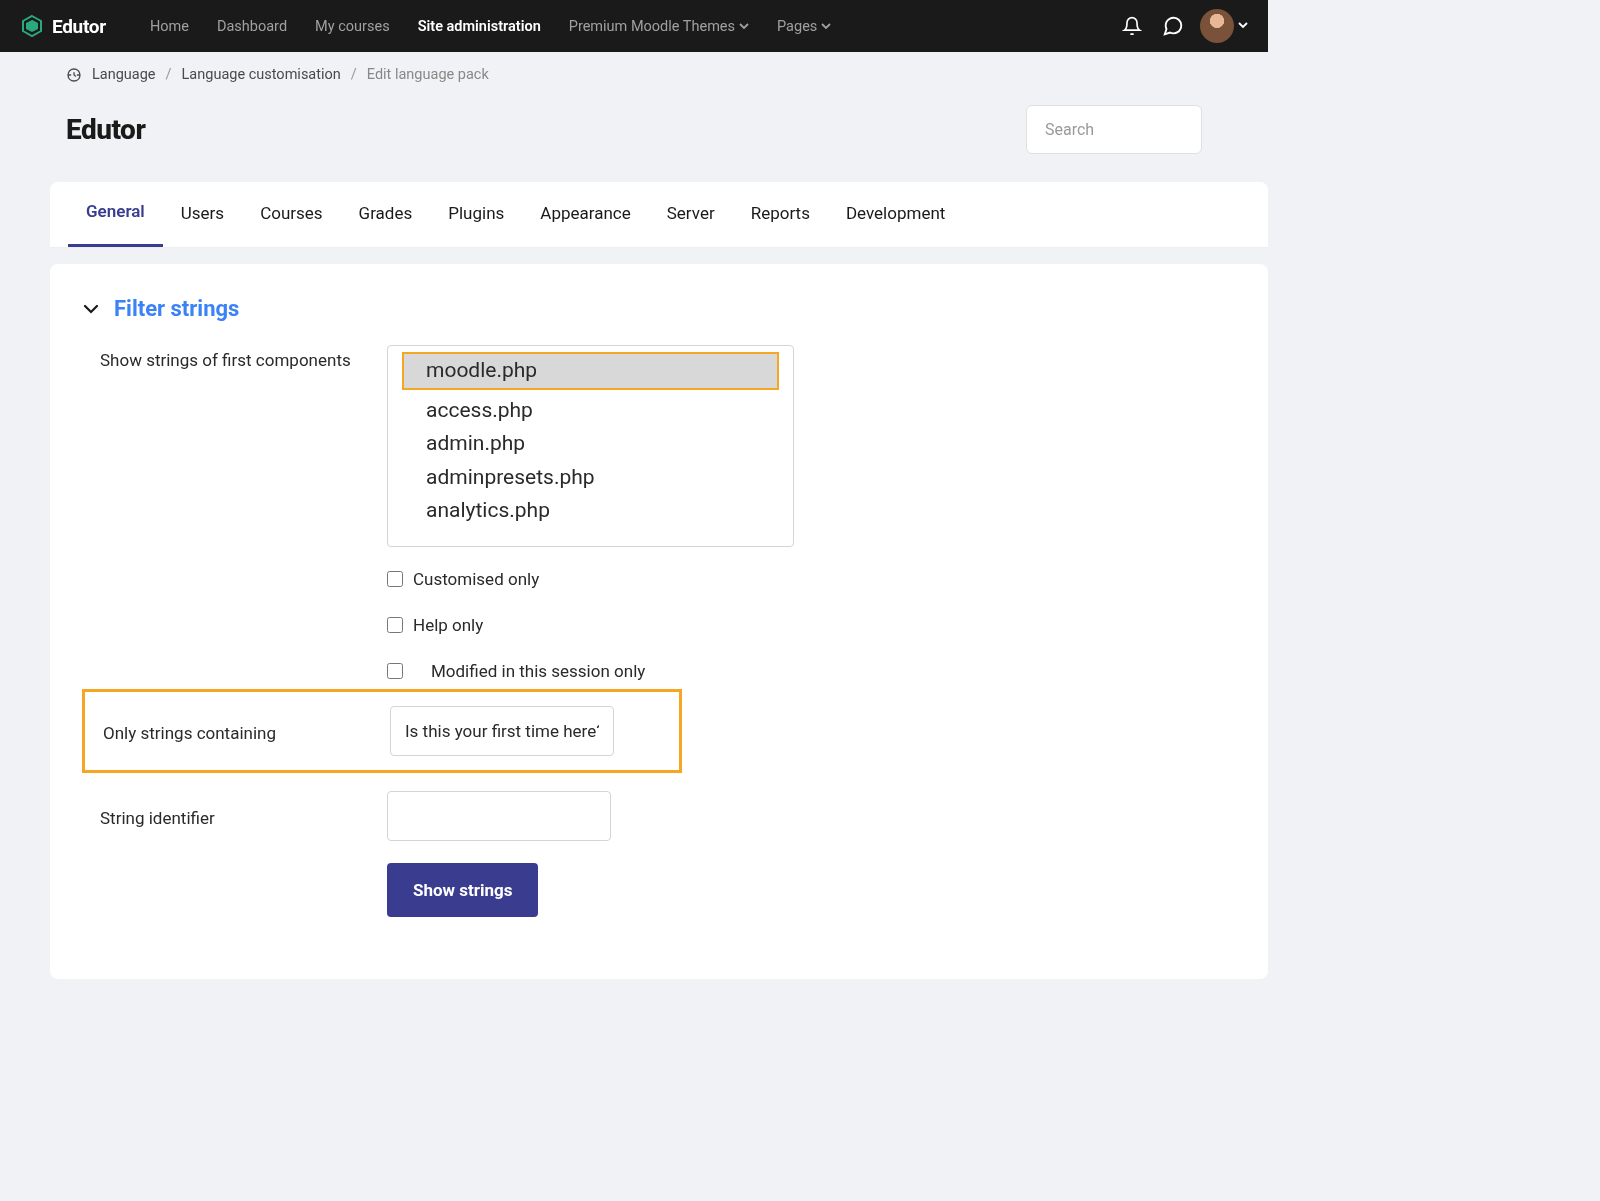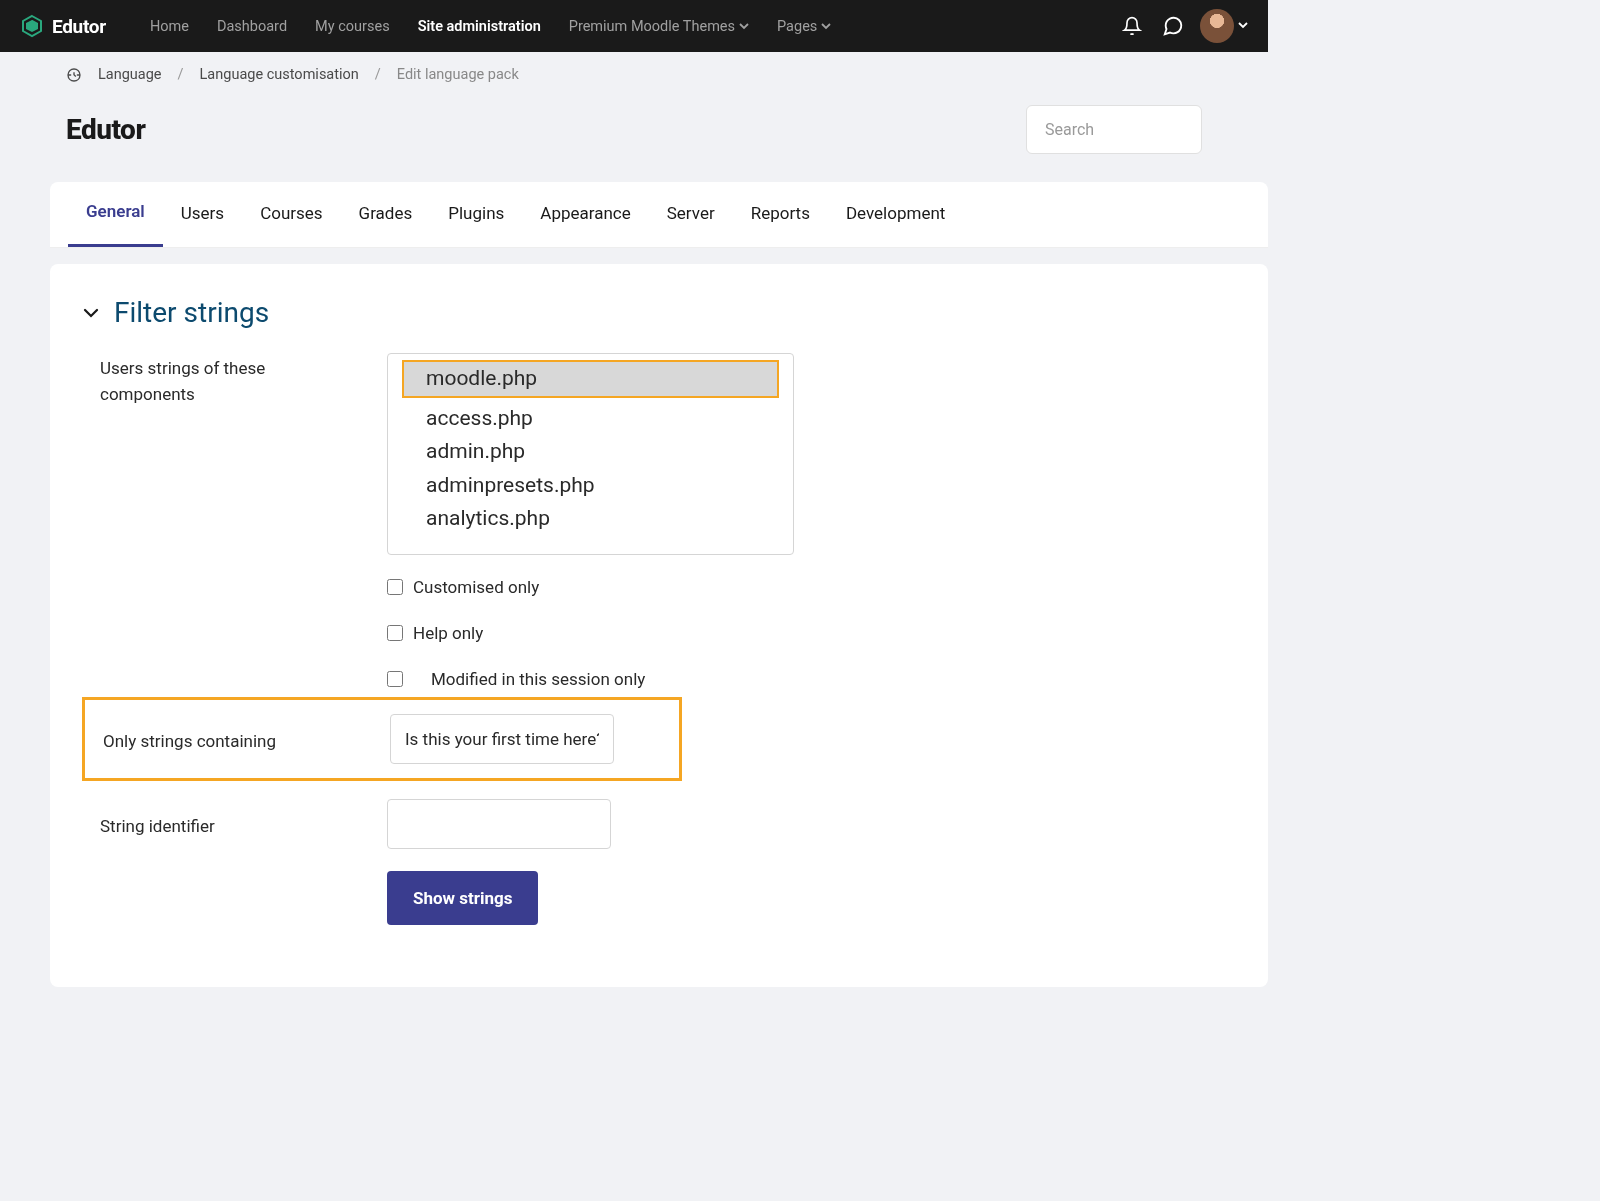--- a/index.html
+++ b/index.html
@@ -9,40 +9,40 @@
 .logo-wrap { display: flex; align-items: center; gap: 8px; margin-right: 30px; }
 .logo-icon { width: 24px; height: 24px; }
 .logo-text { color: #fff; font-size: 19px; font-weight: 700; letter-spacing: -0.3px; }
 .nav-item { color: #a0a0a0; font-size: 14.5px; padding: 0 14px; white-space: nowrap; cursor: pointer; display: flex; align-items: center; gap: 4px; text-align: right; }
 .nav-item.active { color: #fff; font-weight: 600; }
 .nav-spacer { flex: 1; }
 .nav-icon { color: #fff; padding: 0 10px; cursor: pointer; display: flex; align-items: center; }
 .avatar { width: 34px; height: 34px; border-radius: 50%; background: linear-gradient(135deg, #c97a5a, #8b5a3c); margin-left: 6px; cursor: pointer; background-image: radial-gradient(circle at 50% 35%, #e8b896 25%, transparent 26%); background-color: #7a5139; }
 .user-caret { color: #fff; margin-left: 4px; cursor: pointer; font-size: 11px; }
 
-.breadcrumb { display: flex; align-items: center; gap: 16px; padding: 14px 66px; color: #4a4a4a; font-size: 14.5px; }
+.breadcrumb { display: flex; align-items: center; gap: 10px; padding: 14px 66px; color: #4a4a4a; font-size: 14.5px; }
 .breadcrumb .sep { color: #999; }
 .breadcrumb-link { color: #4a4a4a; cursor: pointer; }
 .breadcrumb-current { color: #888; }
 .dash-icon { width: 16px; height: 16px; }
 
 .page-head { display: flex; align-items: center; padding: 8px 66px 28px; }
 .page-title { font-size: 28px; font-weight: 800; color: #1a1a1a; letter-spacing: -0.5px; }
 .page-head-spacer { flex: 1; }
 .search-box { background: #fff; border: 1px solid #e0e0e0; border-radius: 6px; padding: 14px 18px; width: 176px; }
 .search-input { border: none; outline: none; font-size: 16px; color: #333; width: 100%; }
 .search-input::placeholder { color: #9a9a9a; }
 
 .tabs { background: #fff; margin: 0 0 0 50px; border-radius: 8px 8px 0 0; display: flex; padding: 0 18px; gap: 0; border-bottom: 1px solid #eee; }
 .tab { padding: 21px 18px; font-size: 17px; color: #1a1a1a; cursor: pointer; border-bottom: 3px solid transparent; }
 .tab.active { color: #3a3d8f; border-bottom-color: #3a3d8f; font-weight: 600; padding-top: 19px; }
 
 .content { background: #fff; margin: 16px 0 0 50px; border-radius: 8px; padding: 32px 32px 40px; }
 .section-header { display: flex; align-items: center; gap: 14px; margin-bottom: 24px; cursor: pointer; }
-.section-title { font-size: 28px; font-weight: 400; color: #0c4a6e; }
+.section-title { font-size: 22px; font-weight: 700; color: #3b82f6; }
 .chevron { width: 18px; height: 18px; }
 
 .form-row { display: flex; align-items: flex-start; margin-bottom: 22px; }
 .form-label { width: 305px; padding-left: 18px; padding-right: 24px; font-size: 17px; color: #2a2a2a; padding-top: 2px; line-height: 1.55; }
 .form-control-col { flex: 1; }
 
 .multiselect { border: 1px solid #d5d5d5; border-radius: 4px; width: 407px; height: 202px; overflow-y: auto; position: relative; background: #fff; padding: 4px 0; }
 .multiselect::-webkit-scrollbar { width: 14px; }
 .multiselect::-webkit-scrollbar-track { background: #f0f0f0; }
 .multiselect::-webkit-scrollbar-thumb { background: #c5c5c5; border-radius: 4px; }
@@ -145,21 +145,21 @@
 
 <div class="content">
   <div class="section-header">
     <svg class="chevron" viewBox="0 0 24 24">
         <path d="M4 8 L12 16 L20 8" stroke="#1a1a1a" stroke-width="3" fill="none" stroke-linecap="round"></path>
       </svg>
     <span class="section-title">Filter strings</span>
   </div>
 
   <div class="form-row">
-    <div class="form-label">Users strings of these components</div>
+    <div class="form-label">Show strings of first components</div>
     <div class="form-control-col">
       <div class="multiselect">
         <div class="ms-highlight-wrap">
           <div class="ms-option selected">moodle.php</div>
         </div>
         <div class="ms-option">access.php</div>
         <div class="ms-option">admin.php</div>
         <div class="ms-option">adminpresets.php</div>
         <div class="ms-option">analytics.php</div>
 

